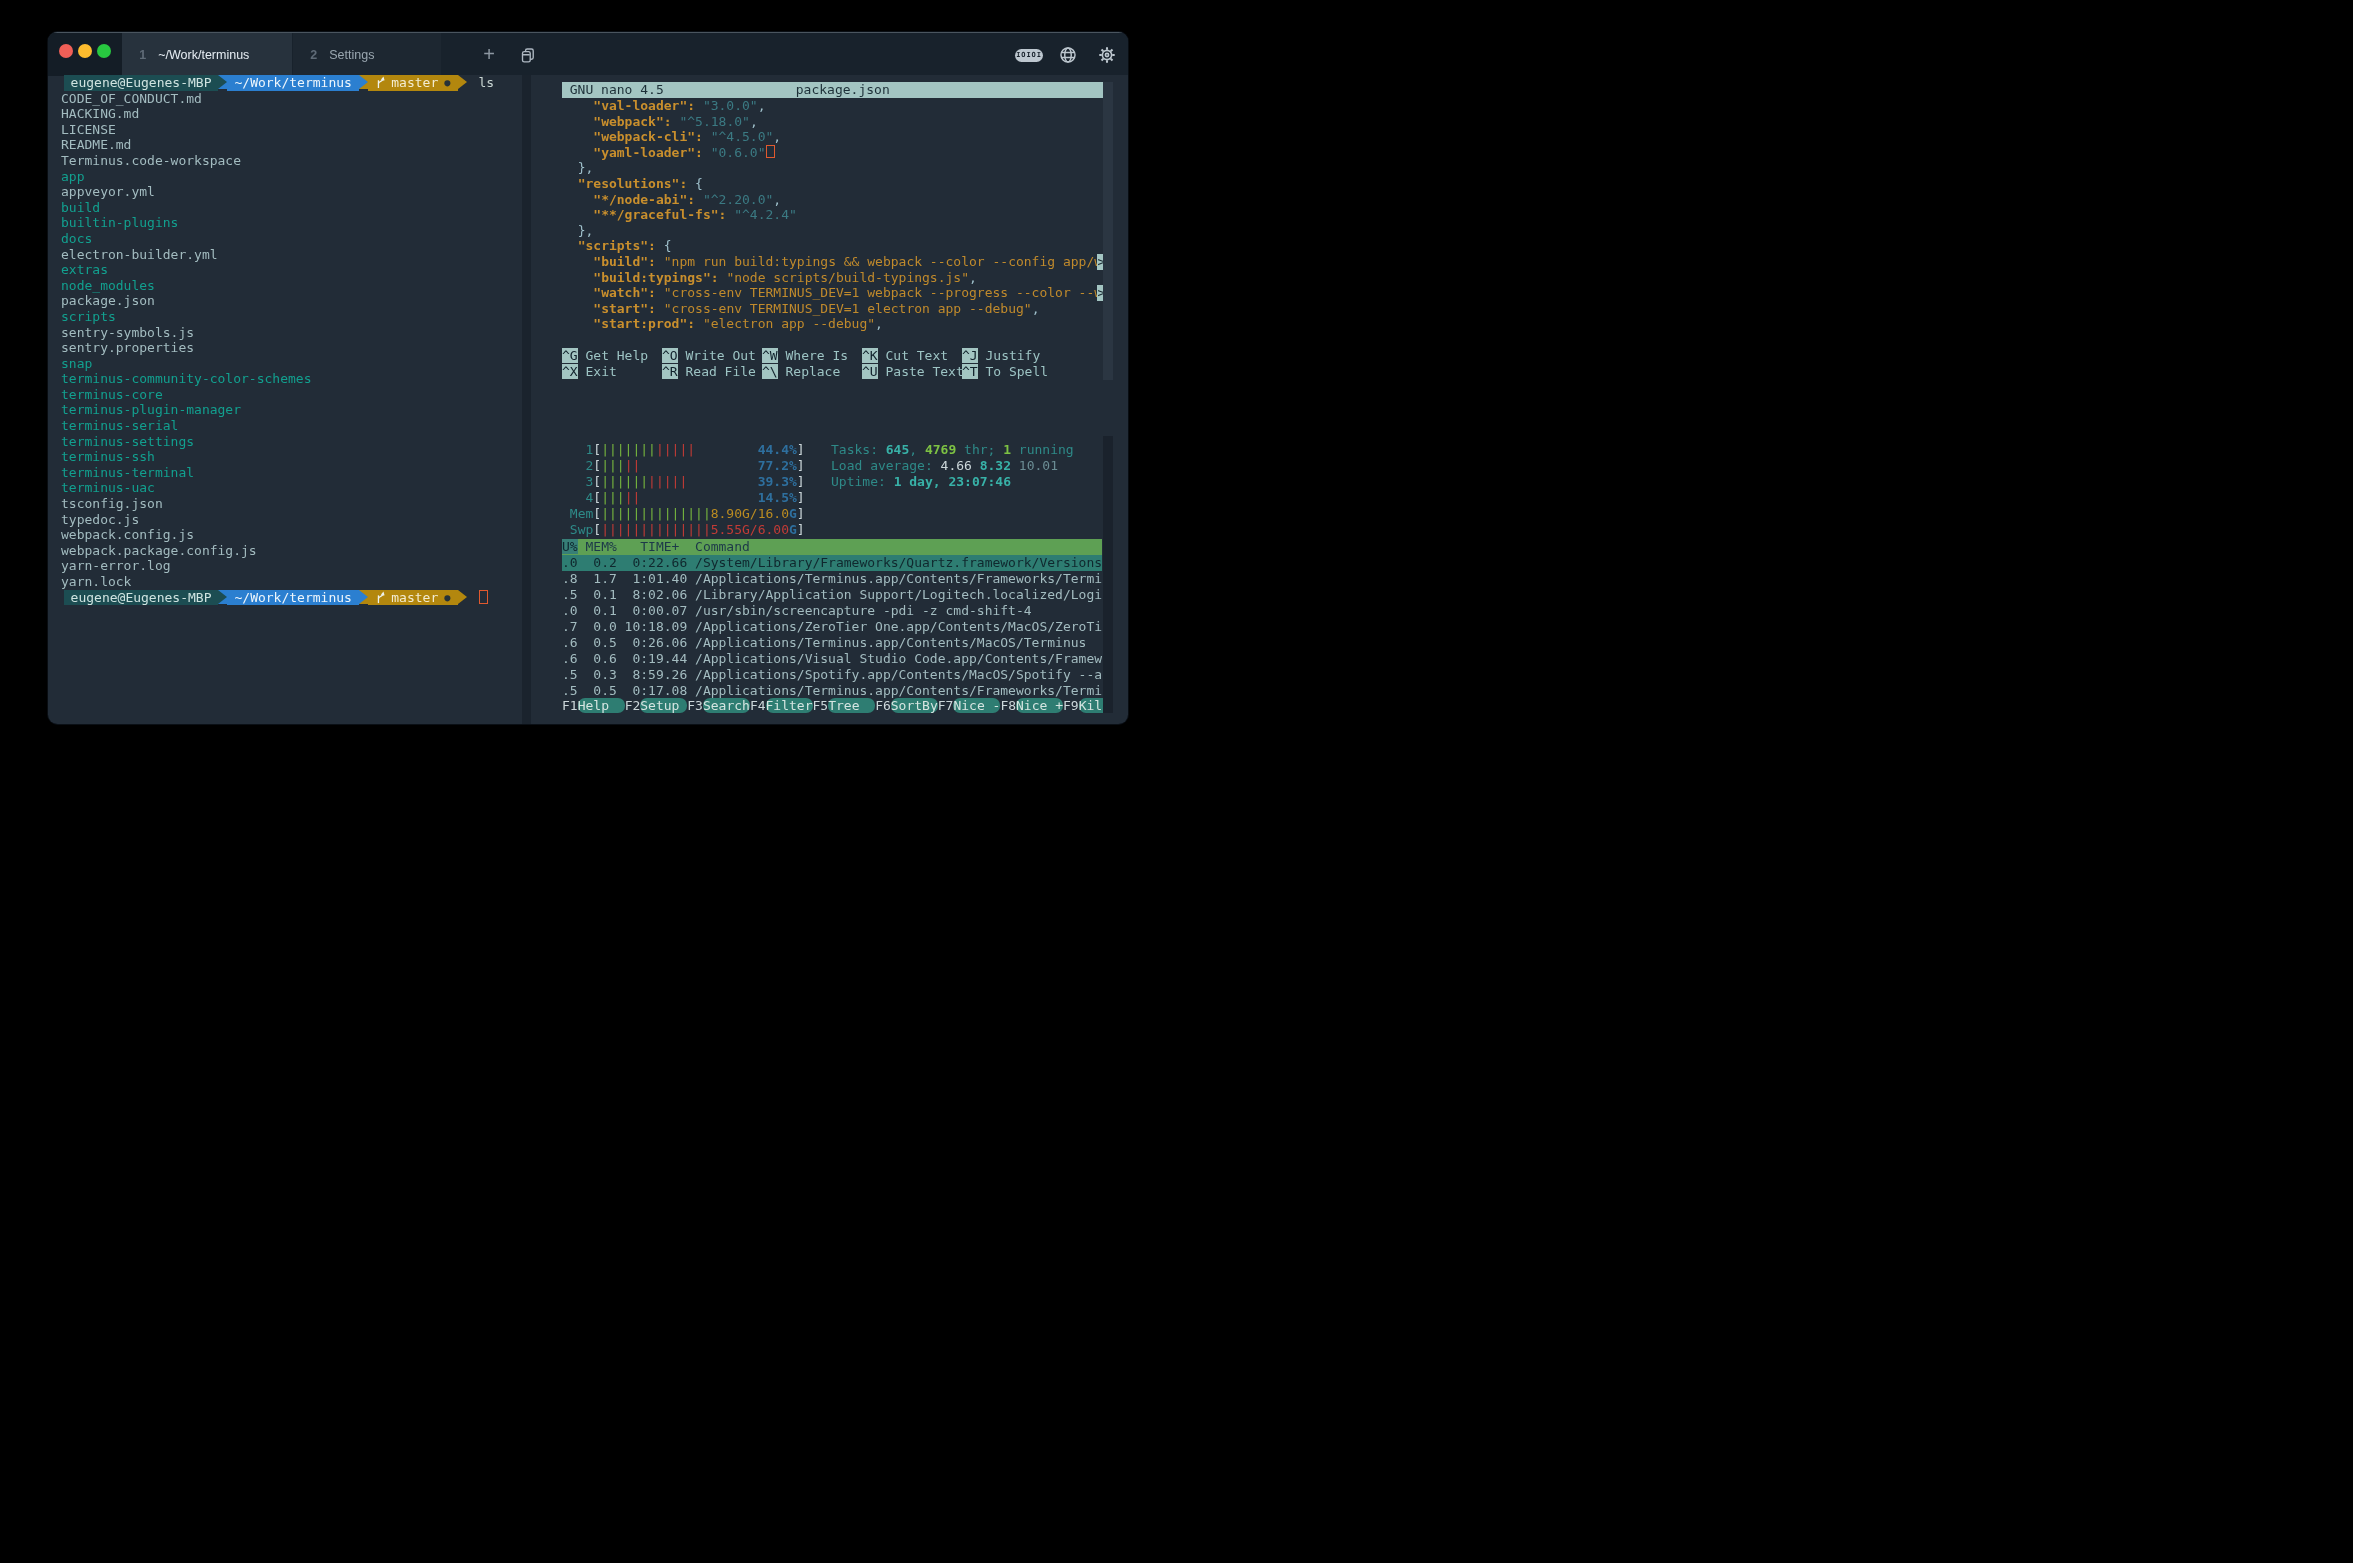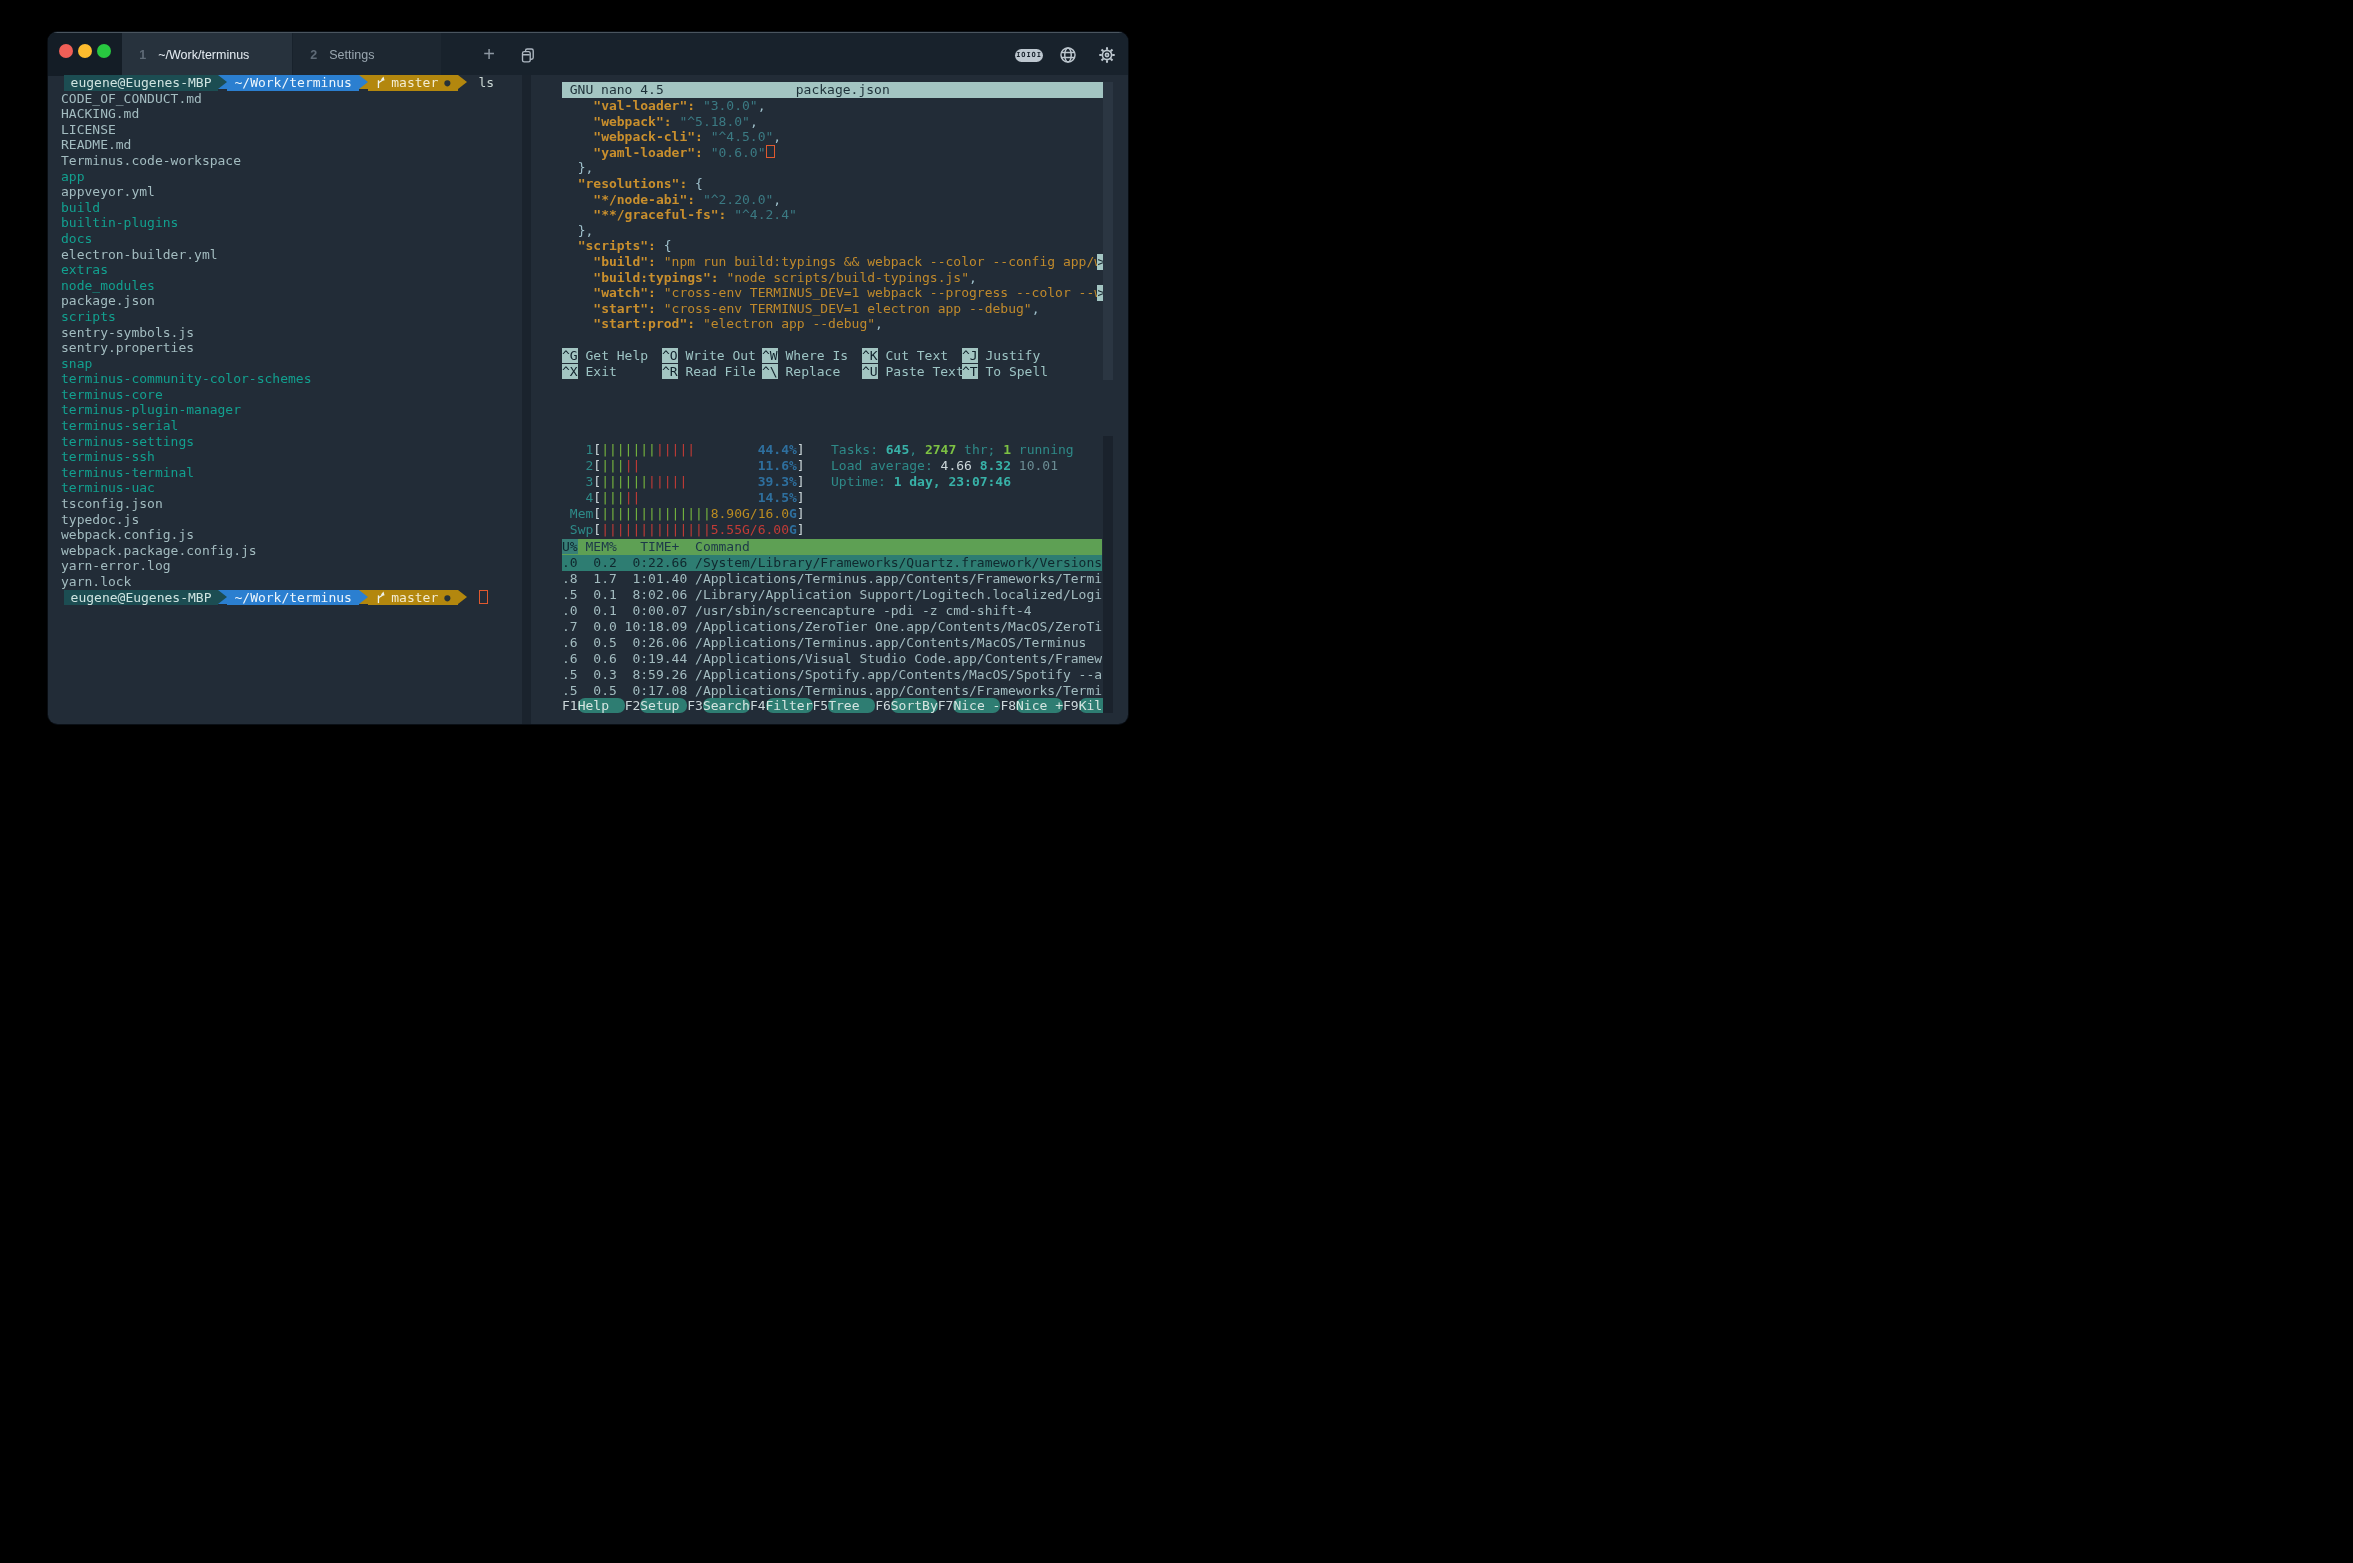--- a/index.html
+++ b/index.html
@@ -262,28 +262,28 @@
             <div class="nline"><span class="sg-p">    </span><span class="sg-k">"start":</span><span class="sg-p"> </span><span class="sg-o">"cross-env TERMINUS_DEV=1 electron app --debug"</span><span class="sg-p">,</span></div>
             <div class="nline"><span class="sg-p">    </span><span class="sg-k">"start:prod":</span><span class="sg-p"> </span><span class="sg-o">"electron app --debug"</span><span class="sg-p">,</span></div>
           </div>
         <div id="nano-menu">
             <div class="nmenu-row"><span class="nmenu-item"><span class="nkey">^G</span><span class="nlabel"> Get Help</span></span><span class="nmenu-item"><span class="nkey">^O</span><span class="nlabel"> Write Out</span></span><span class="nmenu-item"><span class="nkey">^W</span><span class="nlabel"> Where Is</span></span><span class="nmenu-item"><span class="nkey">^K</span><span class="nlabel"> Cut Text</span></span><span class="nmenu-item"><span class="nkey">^J</span><span class="nlabel"> Justify</span></span></div>
             <div class="nmenu-row"><span class="nmenu-item"><span class="nkey">^X</span><span class="nlabel"> Exit</span></span><span class="nmenu-item"><span class="nkey">^R</span><span class="nlabel"> Read File</span></span><span class="nmenu-item"><span class="nkey">^\</span><span class="nlabel"> Replace</span></span><span class="nmenu-item"><span class="nkey">^U</span><span class="nlabel"> Paste Text</span></span><span class="nmenu-item"><span class="nkey">^T</span><span class="nlabel"> To Spell</span></span></div>
           </div>
 
         <div id="htop-meters">
             <div class="mrow"><span class="mlabel">   1</span><span class="mbr">[</span><span class="mbar-g">|||||||</span><span class="mbar-r">|||||</span><span>        </span><span class="mpct">44.4%</span><span class="mbr">]</span></div>
-            <div class="mrow"><span class="mlabel">   2</span><span class="mbr">[</span><span class="mbar-g">|||</span><span class="mbar-r">||</span><span>               </span><span class="mpct">11.6%</span><span class="mbr">]</span></div>
+            <div class="mrow"><span class="mlabel">   2</span><span class="mbr">[</span><span class="mbar-g">|||</span><span class="mbar-r">||</span><span>               </span><span class="mpct">77.2%</span><span class="mbr">]</span></div>
             <div class="mrow"><span class="mlabel">   3</span><span class="mbr">[</span><span class="mbar-g">||||||</span><span class="mbar-r">|||||</span><span>         </span><span class="mpct">39.3%</span><span class="mbr">]</span></div>
             <div class="mrow"><span class="mlabel">   4</span><span class="mbr">[</span><span class="mbar-g">|||</span><span class="mbar-r">||</span><span>               </span><span class="mpct">14.5%</span><span class="mbr">]</span></div>
             <div class="mrow"><span class="mlabel"> Mem</span><span class="mbr">[</span><span class="mbar-g">||||||||||||||</span><span class="sg-gold">8.90G/16.0</span><span class="sg-bluebold">G</span><span class="mbr">]</span></div>
             <div class="mrow"><span class="mlabel"> Swp</span><span class="mbr">[</span><span class="mbar-r">||||||||||||||</span><span class="sg-redt">5.55G/6.00</span><span class="sg-bluebold">G</span><span class="mbr">]</span></div>
           </div>
         <div id="htop-tasks">
-            <div class="trowtxt"><span class="sg-t">Tasks: </span><span class="sg-bc">645</span><span class="sg-t">, </span><span class="sg-bg2">2747</span><span class="sg-t"> thr; </span><span class="sg-bg2">1</span><span class="sg-t"> running</span></div>
+            <div class="trowtxt"><span class="sg-t">Tasks: </span><span class="sg-bc">645</span><span class="sg-t">, </span><span class="sg-bg2">4769</span><span class="sg-t"> thr; </span><span class="sg-bg2">1</span><span class="sg-t"> running</span></div>
             <div class="trowtxt"><span class="sg-t">Load average: </span><span class="sg-bw">4.66 </span><span class="sg-bc">8.32 </span><span class="sg-dim">10.01</span></div>
             <div class="trowtxt"><span class="sg-t">Uptime: </span><span class="sg-bc">1 day, 23:07:46</span></div>
           </div>
         <div id="htop-table">
             <div class="thead"><span class="sortcol">U%</span><span> MEM%   TIME+  Command                                                   </span></div>
             <div class="prow sel">.0  0.2  0:22.66 /System/Library/Frameworks/Quartz.framework/Versions/</div>
             <div class="prow">.8  1.7  1:01.40 /Applications/Terminus.app/Contents/Frameworks/Termin</div>
             <div class="prow">.5  0.1  8:02.06 /Library/Application Support/Logitech.localized/Logit</div>
             <div class="prow">.0  0.1  0:00.07 /usr/sbin/screencapture -pdi -z cmd-shift-4</div>
             <div class="prow">.7  0.0 10:18.09 /Applications/ZeroTier One.app/Contents/MacOS/ZeroTie</div>

